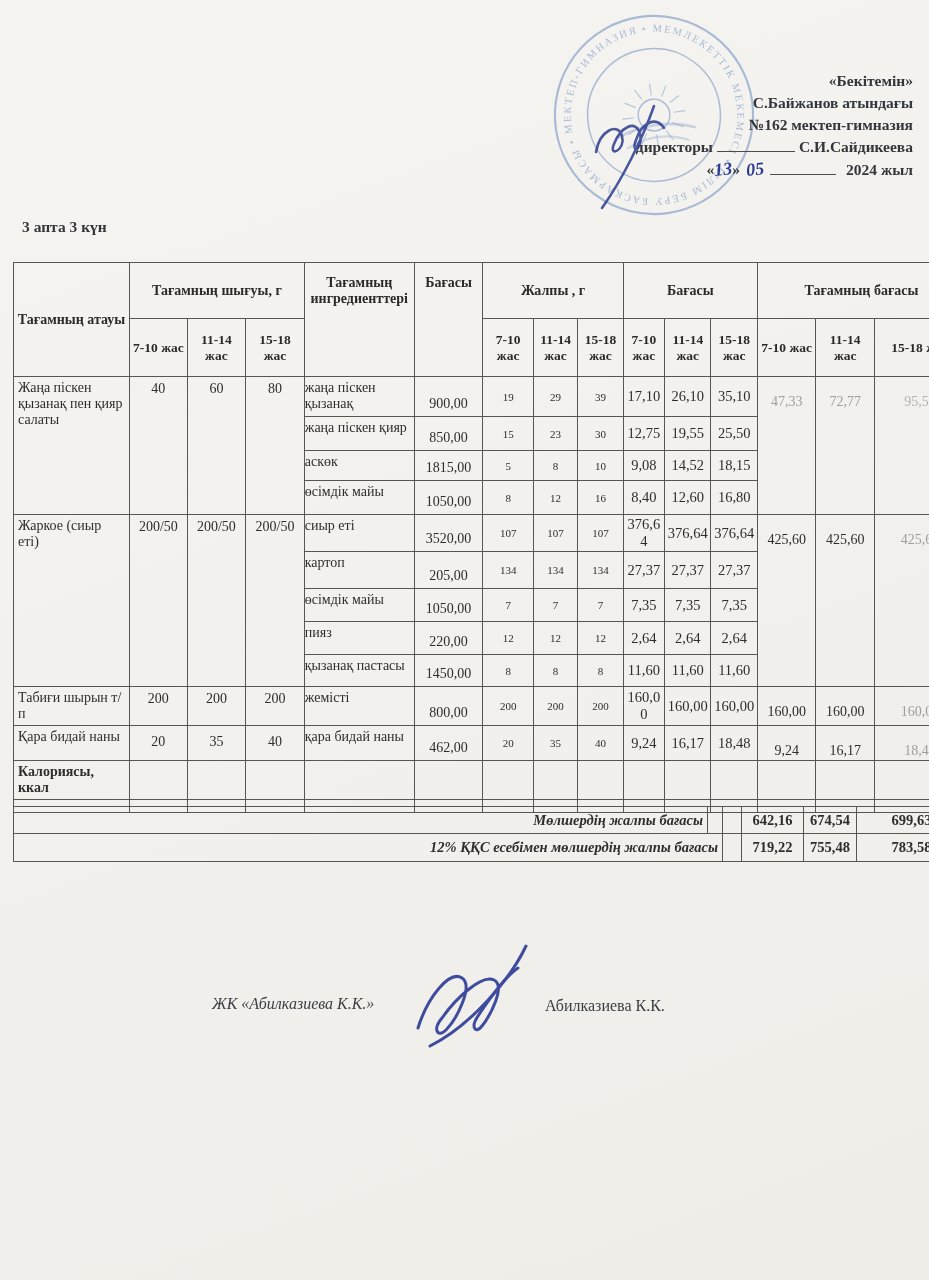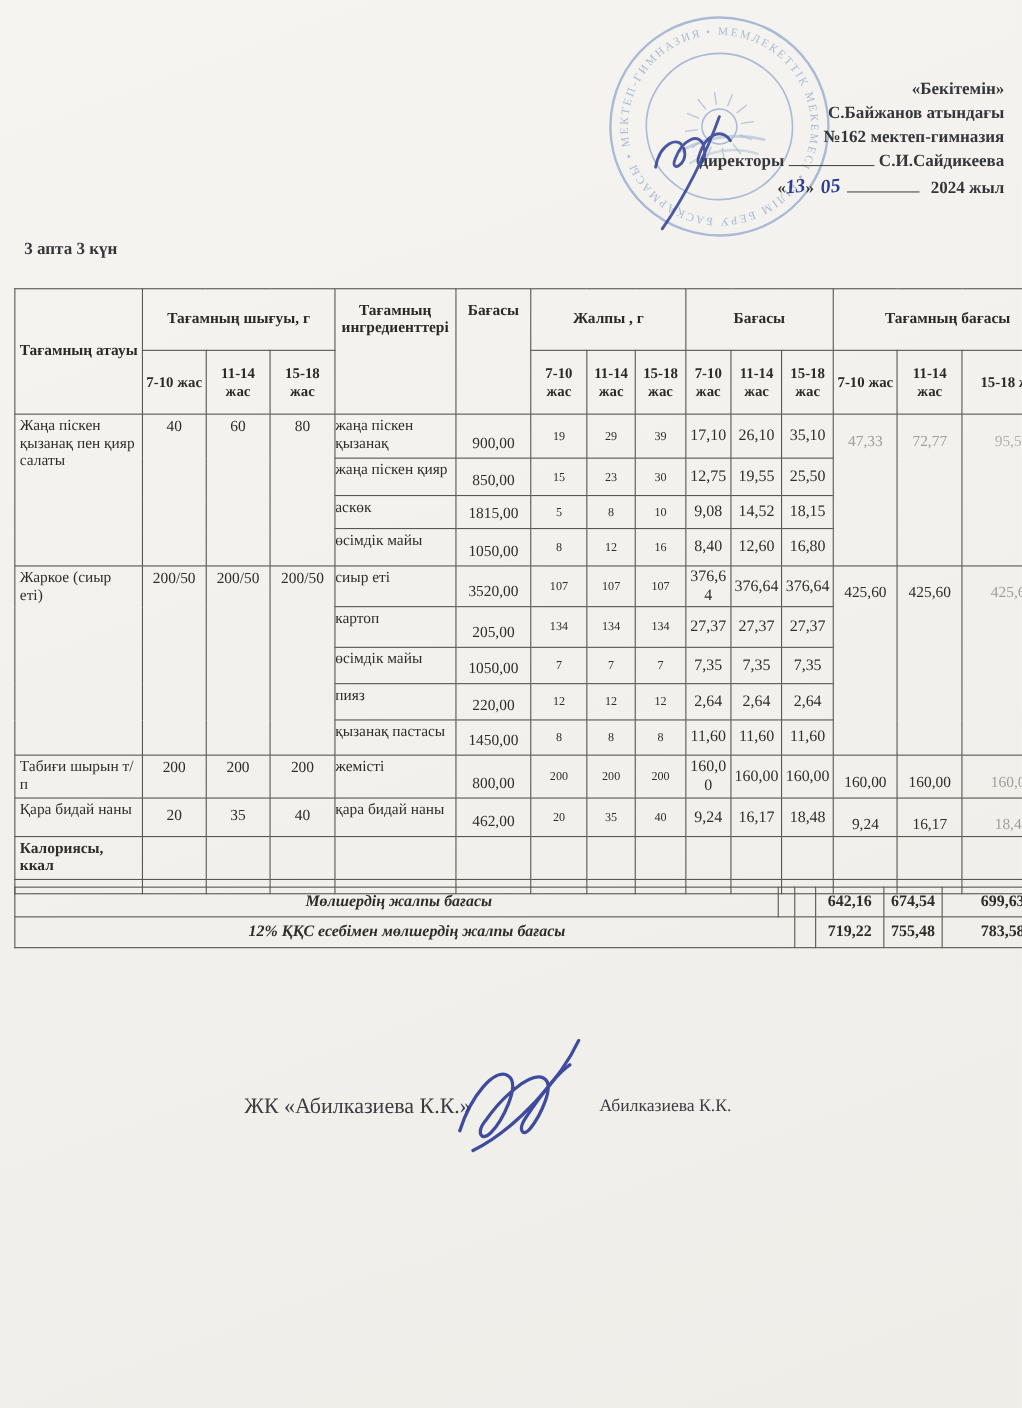--- a/index.html
+++ b/index.html
@@ -39,24 +39,24 @@
   td.c-ing{text-align:left;vertical-align:top;padding:3px 0;}
   td.c-price{vertical-align:bottom;padding-bottom:4px;}
   td.c-p{word-break:break-all;padding:1px;font-size:14.5px;}
   td.c-g{font-size:11px;}
   td.c-dp{vertical-align:top;padding-top:17px;}
   td.bold{font-weight:bold;text-align:left;vertical-align:top;padding:3px 4px;}
   .faded{color:#a09e99;}
   .faded2{color:#b4b2ad;}
   .totals{position:absolute;left:13px;top:806px;width:953px;}
   .totals td{border:1px solid #59564f;font-size:14.5px;font-weight:bold;padding:2px 4px;overflow:hidden;}
-  td.t-label{font-style:italic;text-align:center;padding-left:8px;}
+  td.t-label{font-style:italic;text-align:right;padding-left:8px;}
   td.t-val{text-align:center;}
   
-  .footer-company{position:absolute;left:222px;top:995px;font-size:20px;color:#3a3d42;}
+  .footer-company{position:absolute;left:212px;top:995px;font-size:16px;color:#3a3d42;font-style:italic;}
   .footer-name{position:absolute;left:545px;top:997px;font-size:16px;color:#3a3d42;}
   .footer-sig{position:absolute;left:398px;top:940px;width:150px;height:115px;}
 </style>
 </head>
 <body>
 
 <div class="page">
 
   <svg class="stamp" viewBox="0 0 220 220">
     <g transform="rotate(-8 110 110)" fill="none" stroke="#7b98c6">

